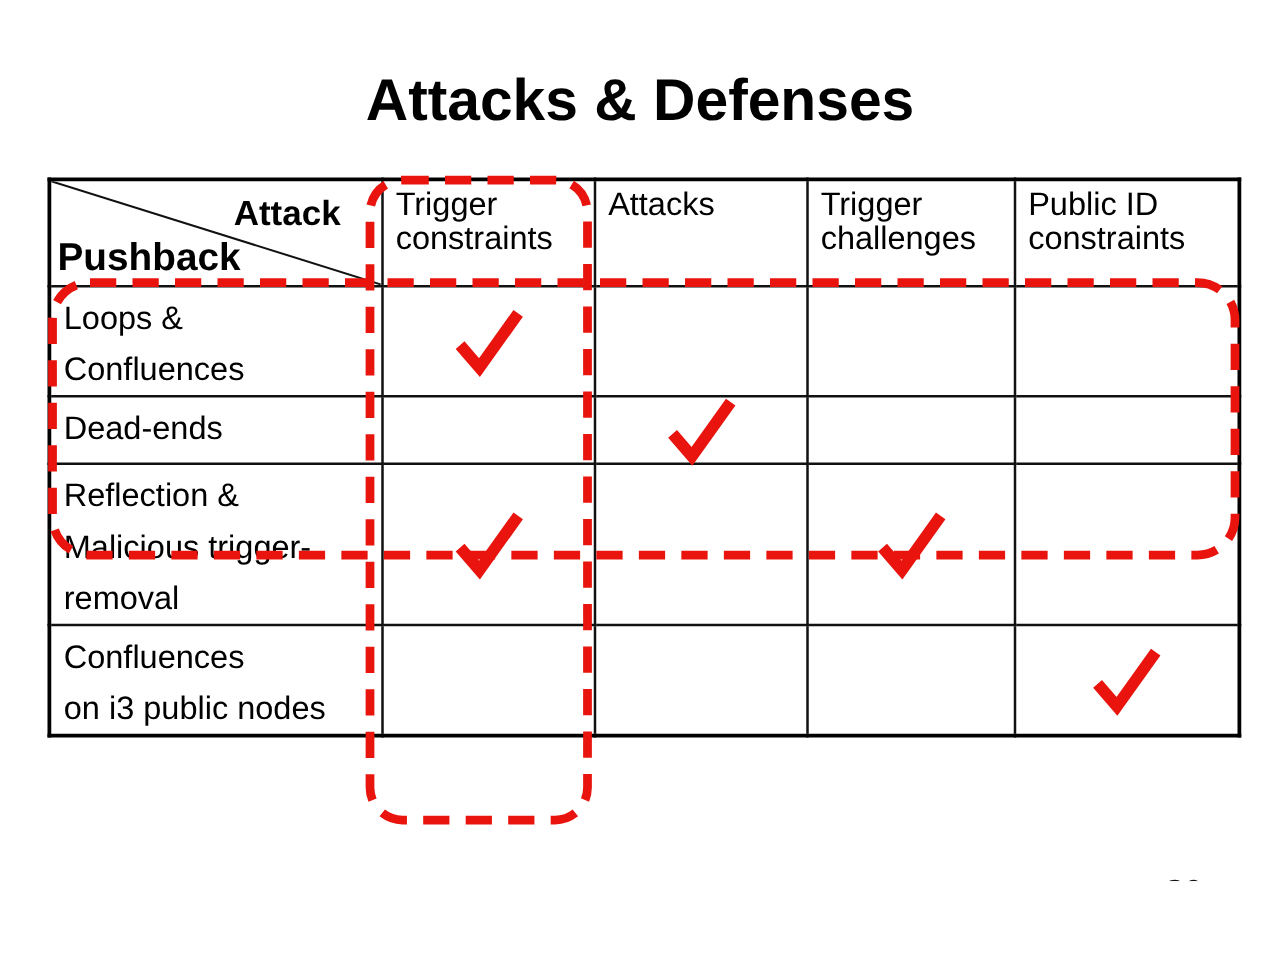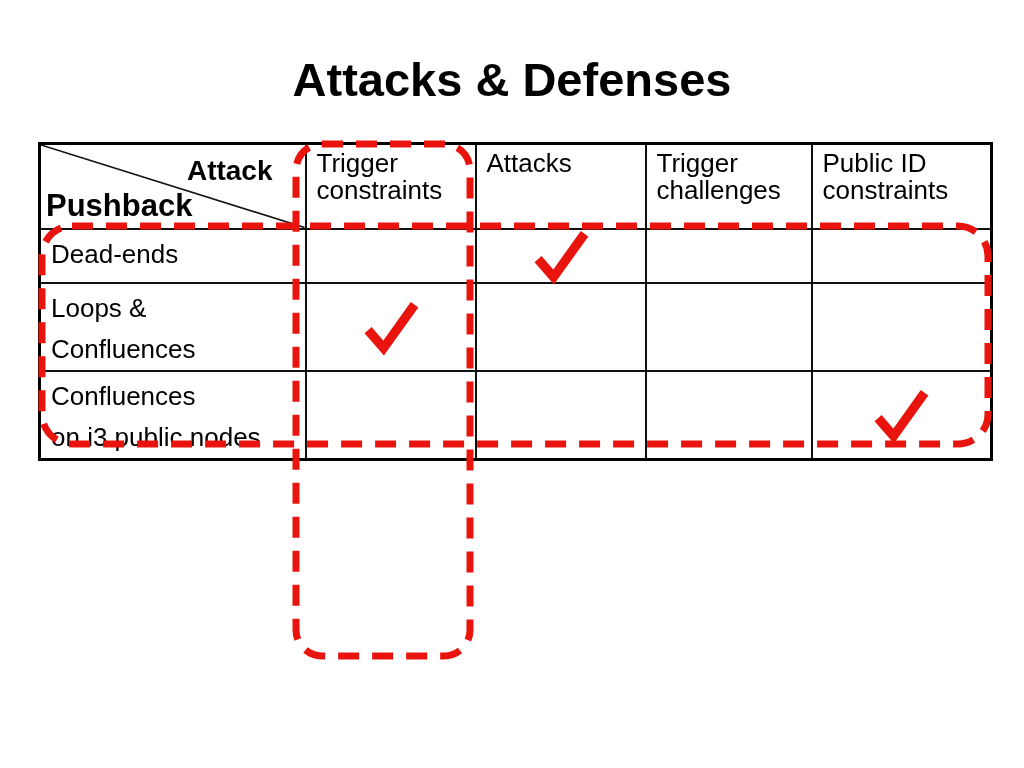--- a/index.html
+++ b/index.html
@@ -143,43 +143,60 @@
           <th class="header-cell">Trigger
 constraints</th>
           <th class="header-cell">Attacks</th>
           <th class="header-cell">Trigger
 challenges</th>
           <th class="header-cell">Public ID
 constraints</th>
         </tr>
       </thead>
       <tbody>
-          <tr style="height: 54px;">
-            <td class="label-cell">Dead-ends</td>
-            <td class="empty-cell"></td>
-            <td class="check-cell">
-              <svg class="check" viewBox="0 0 100 100" width="64" height="62">
-    <path d="M13 55 L38 84 L88 14"></path>
-  </svg>
-            </td>
-            <td class="empty-cell"></td>
-            <td class="empty-cell"></td>
-          </tr>
           <tr style="height: 82px;">
             <td class="label-cell">Loops &amp;
 Confluences</td>
             <td class="check-cell">
               <svg class="check" viewBox="0 0 100 100" width="64" height="62">
     <path d="M13 55 L38 84 L88 14"></path>
   </svg>
             </td>
             <td class="empty-cell"></td>
             <td class="empty-cell"></td>
             <td class="empty-cell"></td>
           </tr>
+          <tr style="height: 54px;">
+            <td class="label-cell">Dead-ends</td>
+            <td class="empty-cell"></td>
+            <td class="check-cell">
+              <svg class="check" viewBox="0 0 100 100" width="64" height="62">
+    <path d="M13 55 L38 84 L88 14"></path>
+  </svg>
+            </td>
+            <td class="empty-cell"></td>
+            <td class="empty-cell"></td>
+          </tr>
+          <tr style="height: 122px;">
+            <td class="label-cell">Reflection &amp;
+Malicious trigger-
+removal</td>
+            <td class="check-cell">
+              <svg class="check" viewBox="0 0 100 100" width="64" height="62">
+    <path d="M13 55 L38 84 L88 14"></path>
+  </svg>
+            </td>
+            <td class="empty-cell"></td>
+            <td class="check-cell">
+              <svg class="check" viewBox="0 0 100 100" width="64" height="62">
+    <path d="M13 55 L38 84 L88 14"></path>
+  </svg>
+            </td>
+            <td class="empty-cell"></td>
+          </tr>
           <tr style="height: 88px;">
             <td class="label-cell">Confluences
 on i3 public nodes</td>
             <td class="empty-cell"></td>
             <td class="empty-cell"></td>
             <td class="empty-cell"></td>
             <td class="check-cell">
               <svg class="check" viewBox="0 0 100 100" width="64" height="62">
     <path d="M13 55 L38 84 L88 14"></path>
   </svg>

